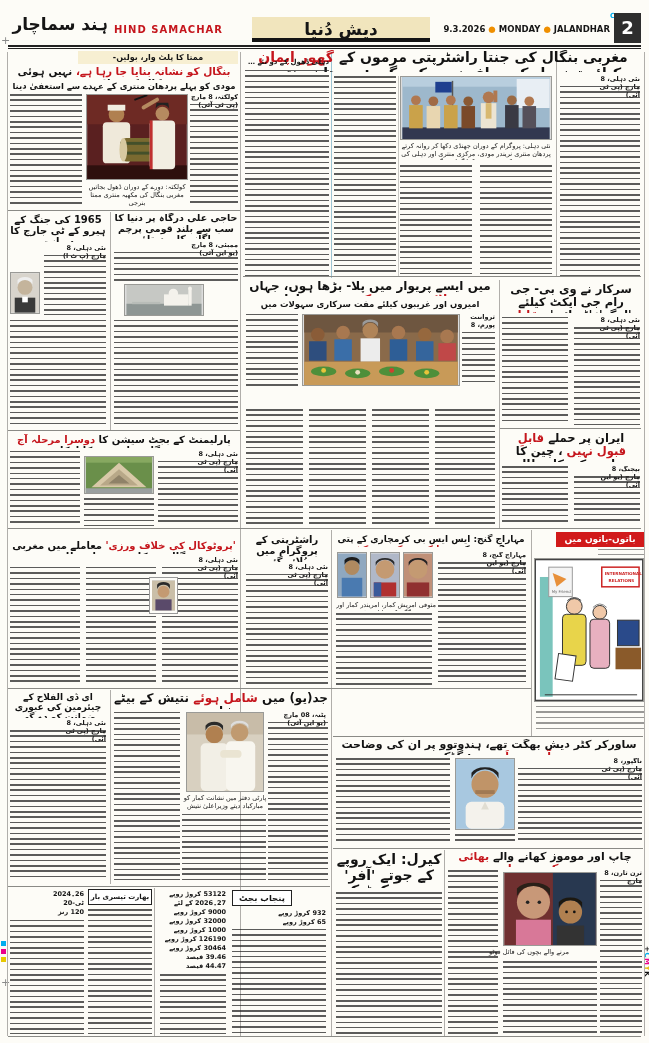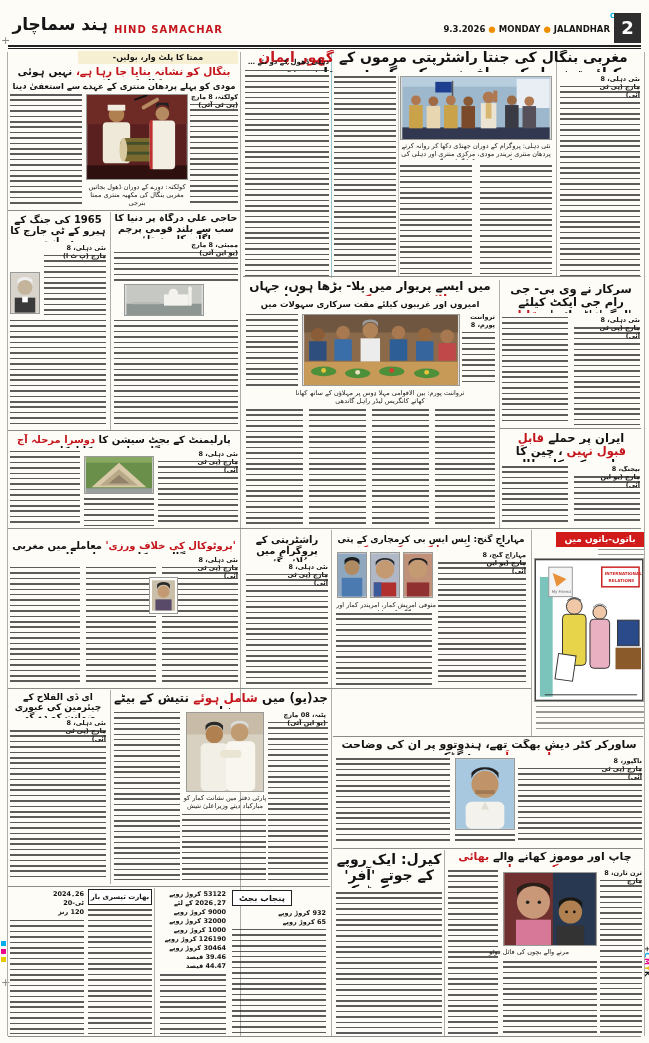--- a/index.html
+++ b/index.html
@@ -37,20 +37,21 @@
   </div>
   <div class="a cmyk" style="left:638px;top:946px;writing-mode:vertical-rl">
     <span class="c-k">+</span><span class="c-c">C</span><span class="c-m">M</span><span class="c-y">Y</span><span class="c-k">K</span>
   </div>
   <div class="a" style="left:1px;top:941px;width:5px;height:5px;background:#00aeef"></div>
   <div class="a" style="left:1px;top:949px;width:5px;height:5px;background:#ec008c"></div>
   <div class="a" style="left:1px;top:957px;width:5px;height:5px;background:#e8c800"></div>
 
   <div class="a rtl" style="left:8px;top:14px;width:100px;height:26px;font-size:17px;font-weight:700;overflow:hidden">ہند سماچار</div>
   <div class="a" style="left:114px;top:24px;font-size:10px;font-weight:700;letter-spacing:1px;color:#c5161d">HIND SAMACHAR</div>
+  <div class="a rtl" style="left:252px;top:17px;width:178px;height:25px;background:#f1e5bd;border-bottom:4px solid #141414;font-size:17px;font-weight:700;text-align:center;line-height:24px;overflow:hidden">دیش دُنیا</div>
   <div class="a" style="left:428px;top:24px;width:182px;font-size:8.5px;font-weight:700;text-align:right;white-space:nowrap">
     <span>9.3.2026</span>
     <span style="color:#ef8f00">●</span>
     <span>MONDAY</span>
     <span style="color:#ef8f00">●</span>
     <span>JALANDHAR</span>
   </div>
   <div class="a" style="left:614px;top:13px;width:27px;height:30px;background:#2e2e2e;color:#fff;font-size:18px;font-weight:700;text-align:center;line-height:30px">2</div>
   <div class="a hrz" style="left:8px;top:45px;width:633px;height:1.5px;background:#222"></div>
   <div class="a hrz" style="left:8px;top:48px;width:633px;background:#222"></div>
@@ -217,21 +218,20 @@
           <circle cx="20" cy="57" r="2.5" fill="#e8c43a"></circle>
         <ellipse cx="55" cy="60" rx="13" ry="5" fill="#4e8f3a"></ellipse>
           <circle cx="55" cy="59" r="2.5" fill="#e8e0c0"></circle>
         <ellipse cx="90" cy="58" rx="13" ry="5" fill="#4e8f3a"></ellipse>
           <circle cx="90" cy="57" r="2.5" fill="#d04030"></circle>
         <ellipse cx="126" cy="60" rx="13" ry="5" fill="#4e8f3a"></ellipse>
           <circle cx="126" cy="59" r="2.5" fill="#e8c43a"></circle>
       </g>
     </svg>
   </div>
-  <div class="a cap rtl" style="left:290px;top:389px;width:180px;height:17px">ترواننت پورم: بین الاقوامی مہلا دِوس پر مہلاؤں کے ساتھ کھانا کھاتے کانگریس لیڈر راہل گاندھی</div>
   <div class="a sim" style="left:246px;top:409px;width:57px;height:117px"></div>
   <div class="a sim" style="left:309px;top:409px;width:57px;height:117px"></div>
   <div class="a sim" style="left:372px;top:409px;width:57px;height:117px"></div>
   <div class="a sim" style="left:435px;top:409px;width:60px;height:117px"></div>
 
   <div class="a hl rtl" style="left:502px;top:283px;width:138px;height:30px;font-size:11.5px">
     <span>سرکار نے وی بی- جی رام جی ایکٹ کیلئے 'لوگو'؍'ڈیزائن'</span>
     <span class="red">مقابلہ شروع</span>
     
   </div>

